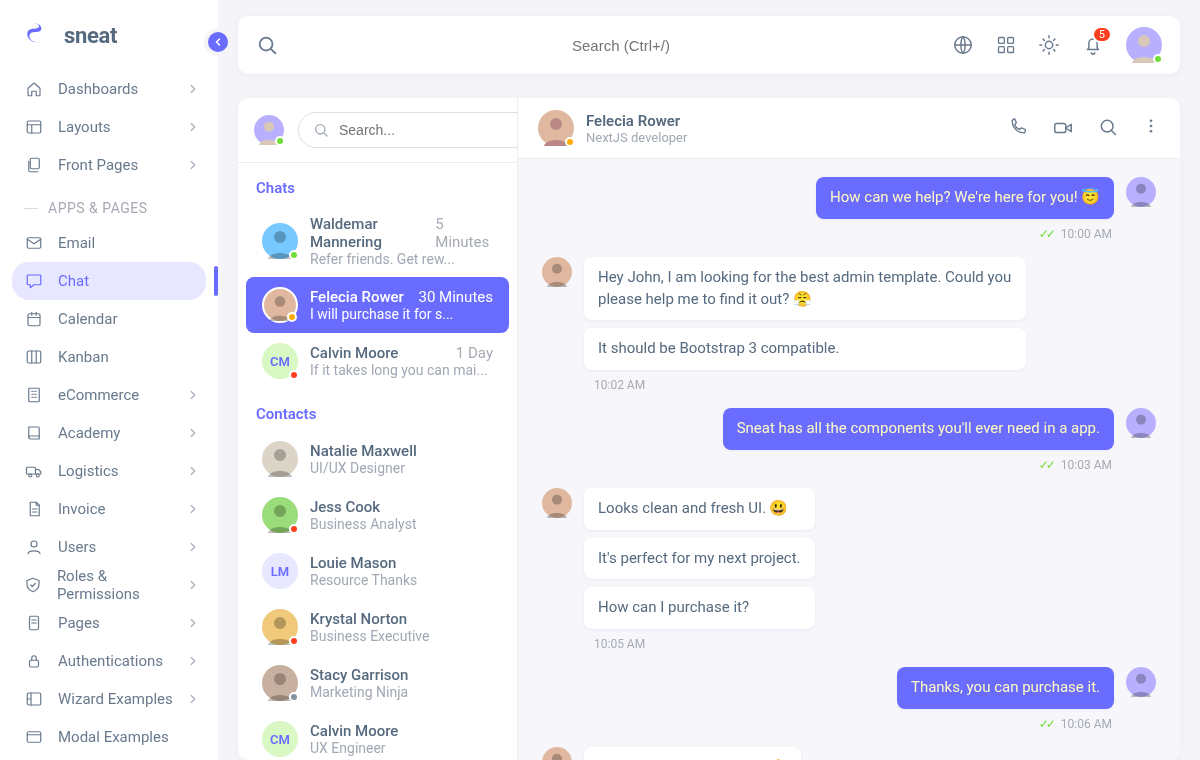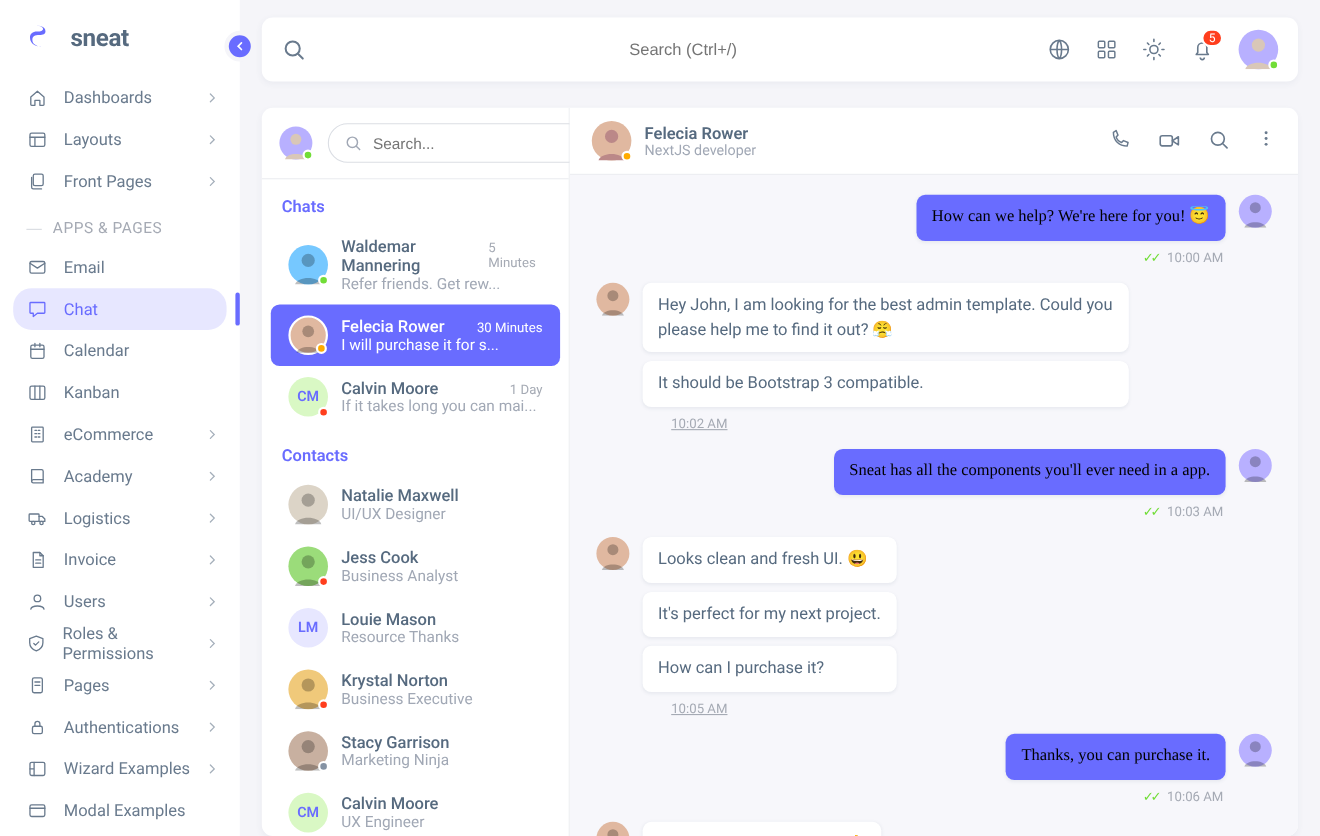--- a/index.html
+++ b/index.html
@@ -172,21 +172,21 @@
 }
 .row {
   display:flex; align-items:center; gap:12px;
   padding: 10px 16px;
   cursor:pointer;
   border-radius: 8px;
 }
 .row-wrap { padding: 0 8px; }
 .row .info { flex:1; min-width:0; }
 .row .name { font-weight:500; color:#566a7f; font-size:15px; display:flex; align-items:baseline;}
-.row .name .time { margin-left:auto; font-size:12px; font-weight:400; color:#a5aab4;}
+.row .name .time { margin-left:auto; font-size:15px; font-weight:400; color:#a5aab4;}
 .row .sub { font-size:14px; color:#a1a8b5; white-space:nowrap; overflow:hidden; text-overflow:ellipsis; }
 .row.active {
   background:#696cff;
   color:#fff;
   border-radius: 8px;
 }
 .row.active .name, .row.active .sub, .row.active .time { color:#fff; }
 .row.active .avatar{ border: 2px solid #fff; }
 
 .chat-panel { flex:1; display:flex; flex-direction:column; background:#f7f7fb; min-width:0;}
@@ -203,25 +203,25 @@
 .msg-row { display:flex; gap:12px; margin-bottom:8px; align-items:flex-start;}
 .msg-row.me { flex-direction: row-reverse; }
 .bubble-group { display:flex; flex-direction:column; gap:8px; max-width: 72%; }
 .msg-row.me .bubble-group{ align-items:flex-end; }
 .bubble {
   background:#fff; padding: 10px 14px; border-radius: 8px;
   color:#566a7f; line-height:1.45;
   box-shadow: 0 1px 3px rgba(67,89,113,0.08);
 }
 .msg-row.me .bubble {
-  background:#696cff; color:#000000;font-family:Liberation Serif, serif;
+  background:#696cff; color:#fef9c3;
 }
 .meta { font-size:12px; color:#a5aab4; margin: 2px 0 16px; display:flex; align-items:center; gap:4px;}
 .msg-row.me + .meta-right, .meta.right { justify-content:flex-end; margin-right: 44px; }
-.meta.left { margin-left: 68px; text-decoration: underline; }
+.meta.left { margin-left: 52px; }
 .checks { color:#71dd37; margin-right:4px; font-size:12px; letter-spacing:-3px;}
 svg { display:block; }
 </style>
 </head>
 <body>
 
 <aside class="sidebar">
   <div class="logo-wrap">
     <span class="logo-mark">
       <svg width="26" height="26" viewBox="0 0 24 24">

